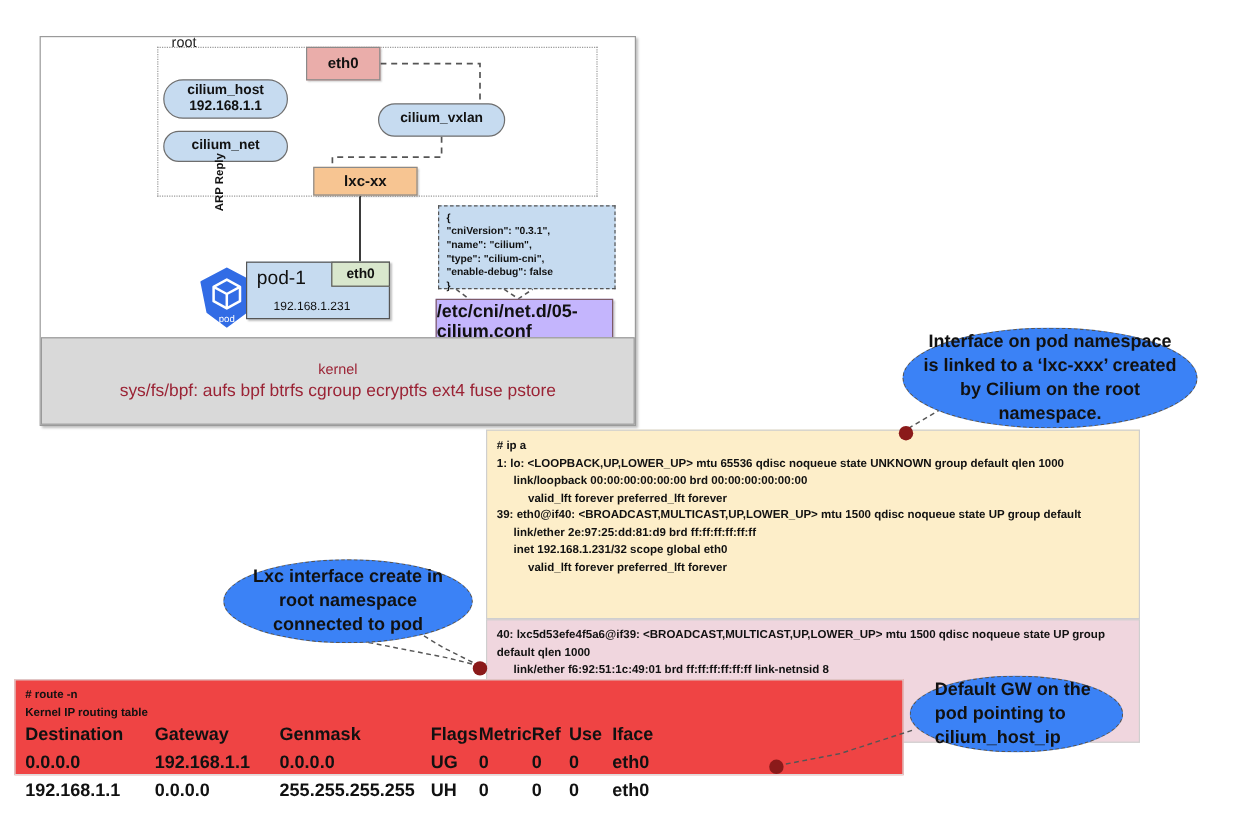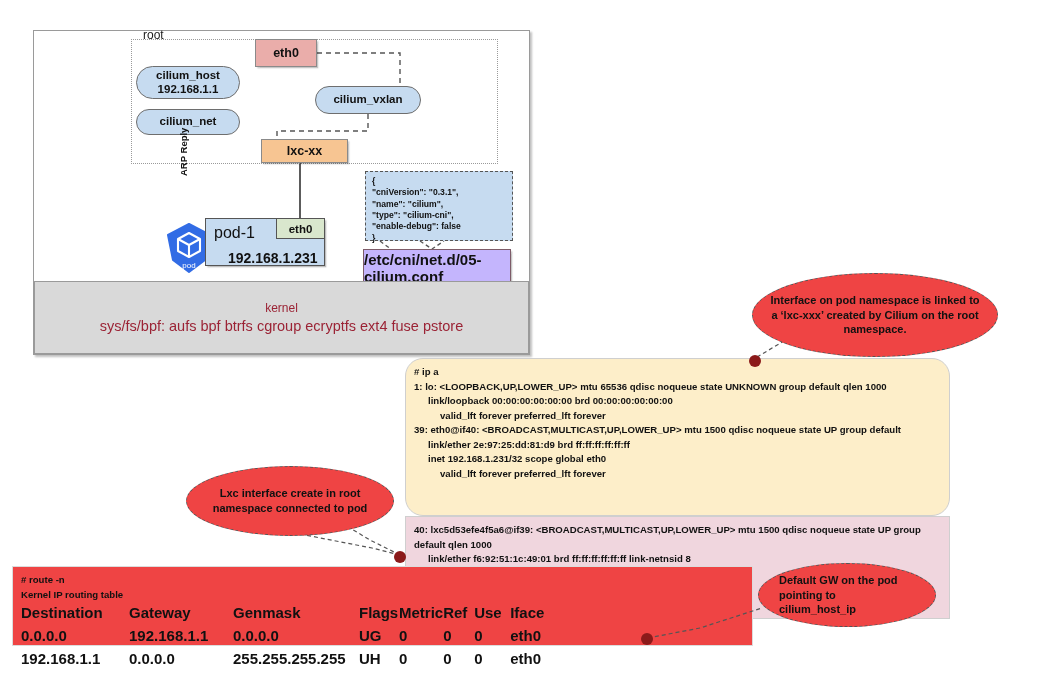--- a/index.html
+++ b/index.html
@@ -29,21 +29,21 @@
            justify-content:center;font-size:12.5px;font-weight:bold;color:#111;
            box-sizing:border-box;box-shadow:1.5px 1.5px 1.5px rgba(0,0,0,.22);}
   #eth0-top{left:255px;top:39px;width:62px;height:28px;background:#eaadaa;}
   #lxc-xx{left:261px;top:139px;width:87px;height:24px;background:#f7c592;}
 
   
   #pod-box{left:205px;top:218px;width:120px;height:48px;background:#c6dbf0;
       border:1.5px solid #555;box-sizing:border-box;
       box-shadow:1.5px 1.5px 1.5px rgba(0,0,0,.25);}
   #pod-name{left:214px;top:224px;font-size:16px;color:#111;}
-  #pod-ip{left:228px;top:250px;font-size:14px;font-weight:bold;color:#111;}
+  #pod-ip{left:228px;top:250px;font-size:10px;font-weight:normal;color:#111;}
   #pod-eth0{left:276px;top:218px;width:49px;height:21px;background:#d9e7cd;
       border:1.5px solid #555;box-sizing:border-box;
       display:flex;align-items:center;justify-content:center;
       font-size:11.5px;font-weight:bold;color:#111;}
 
   
   #k8s-logo{left:163px;top:222px;width:52px;height:52px;}
 
   
   #arp-label{left:178px;top:176px;width:50px;height:16px;
@@ -64,37 +64,37 @@
   #kernel-band{left:34px;top:281px;width:495px;height:73px;background:#d9d9d9;
       border:1px solid #9a9a9a;box-sizing:border-box;
       display:flex;flex-direction:column;align-items:center;
       justify-content:center;gap:3px;}
   #kernel-title{font-size:12px;color:#9b2335;}
   #kernel-list{font-size:14.5px;color:#9b2335;}
 
   
   .pane{border:1px solid #cfcfcf;box-sizing:border-box;padding:6px 8px;
         font-size:9.6px;font-weight:bold;color:#111;line-height:1.52;}
-  #ip-pane{left:405px;top:358px;width:545px;height:158px;background:#fdeec9;border-radius:18px;}
+  #ip-pane{left:405px;top:358px;width:545px;height:158px;background:#fdeec9;}
   #lxc-pane{left:405px;top:516px;width:545px;height:103px;background:#f0d6de;}
   #route-pane{left:12px;top:566px;width:741px;height:80px;background:#ef4444;
               border:1px solid #dcdcdc;}
   .ind1{padding-left:14px;} .ind2{padding-left:26px;}
 
   
   #route-pane table{border-collapse:collapse;font-size:15px;font-weight:bold;}
   #route-pane td{padding:0 0 0 0;white-space:nowrap;}
   .c-dest{width:108px;} .c-gw{width:104px;} .c-mask{width:126px;}
   .c-flags{width:40px;} .c-metric{width:31px;} .c-ref{width:31px;}
   .c-use{width:36px;} .c-iface{width:40px;}
 
   
   .callout{position:absolute;border:1.4px dashed #555;border-radius:50%;
-      background:#ef4444;display:flex;align-items:center;justify-content:center;
-      text-align:center;font-size:11px;font-weight:bold;color:#111;
+      background:#3b82f6;display:flex;align-items:center;justify-content:center;
+      text-align:center;font-size:15px;font-weight:bold;color:#111;
       line-height:1.35;box-sizing:border-box;padding:4px 14px;}
   #callout-lxc-root{left:752px;top:273px;width:246px;height:84px;}
   #callout-lxc-iface{left:186px;top:466px;width:208px;height:70px;
       text-align:center;padding:4px 22px;}
   #callout-gw{left:758px;top:563px;width:178px;height:64px;
       text-align:left;padding:4px 20px;}
   .dot{position:absolute;width:12px;height:12px;border-radius:50%;
        background:#8b1a1a;}
   #dot-1{left:749px;top:355px;}
   #dot-2{left:394px;top:551px;}

